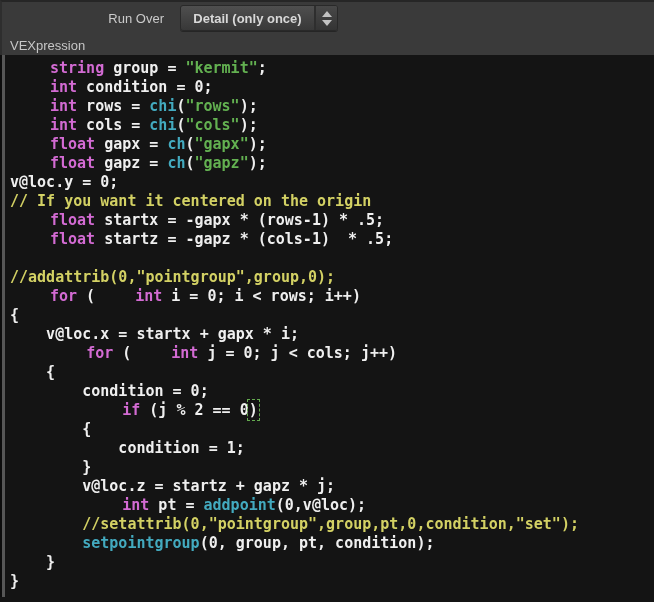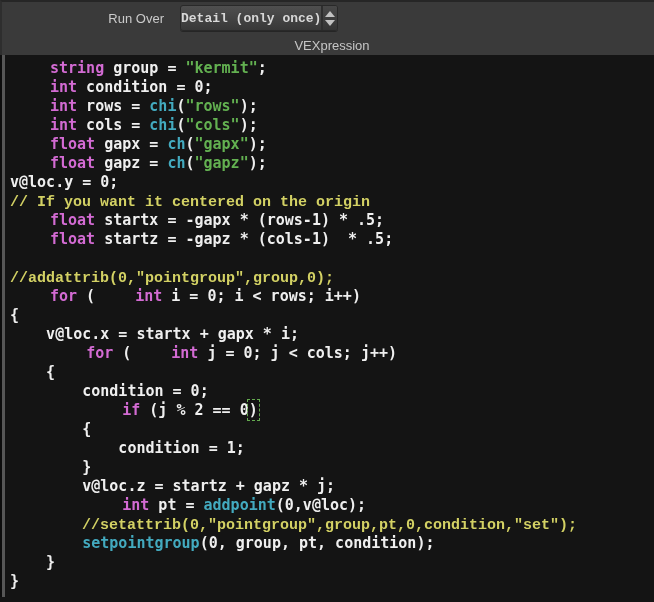--- a/index.html
+++ b/index.html
@@ -24,52 +24,52 @@
   .dropdown{
     margin-left:16px;width:158px;height:26px;box-sizing:border-box;
     display:flex;align-items:stretch;
     background:linear-gradient(#4f4f4f,#383838);
     border:1px solid #292929;border-radius:3px;
     box-shadow:0 1px 0 rgba(0,0,0,.35);
     cursor:pointer;
   }
   .dropdown-value{
     flex:1;display:flex;align-items:center;justify-content:center;
-    font-size:13px;font-weight:bold;color:#d8d8d8;white-space:nowrap;font-family:Liberation Mono, monospace;
+    font-size:13px;font-weight:bold;color:#d8d8d8;white-space:nowrap;
   }
   .dropdown-divider{width:2px;background:#2e2e2e;margin:0;}
   .dropdown-arrows{
     width:21px;display:flex;flex-direction:column;align-items:center;
     justify-content:center;gap:3px;background:linear-gradient(#484848,#343434);
     border-radius:0 2px 2px 0;
   }
   .tri-up{width:0;height:0;border-left:5px solid transparent;border-right:5px solid transparent;border-bottom:6px solid #c2c2c2;}
   .tri-down{width:0;height:0;border-left:5px solid transparent;border-right:5px solid transparent;border-top:6px solid #c2c2c2;}
 
-  .vex-row{height:23px;display:flex;align-items:center;padding-left:8px;justify-content:center;}
+  .vex-row{height:23px;display:flex;align-items:center;padding-left:8px;}
   .vex-label{color:#c6c6c6;font-size:13px;}
 
   
   .editor{
     position:relative;flex:1;background:var(--editor-bg,#141414);
     border-left:2px solid #0d0d0d;box-sizing:border-box;
     cursor:text;
   }
   .left-strip{position:absolute;left:0;top:0;bottom:0;width:3px;background:#575757;}
   .code{
     margin:0;padding:4px 6px 6px 8px;
     font-family:"DejaVu Sans Mono",monospace;
     font-size:15px;font-weight:bold;line-height:19px;
   }
   .code-line{height:19px;white-space:pre;}
   .kw{color:var(--keyword,#d36bd3);margin-left:40px;}
   .pl{color:var(--plain,#efefef);}
   .st{color:var(--string,#63b151);}
   .fn{color:var(--function,#43aabf);text-align:center;}
-  .cm{color:var(--comment,#d3d164);font-family:Liberation Mono, monospace;}
+  .cm{color:var(--comment,#d3d164);}
   .mt{color:var(--plain,#efefef);outline:1px dashed var(--match-border,#64a94f);outline-offset:1px;}
 </style>
 </head>
 <body>
 
 <div class="app">
 
   <div class="header">
     <div class="run-over-row">
       <span class="param-label">Run Over</span>

